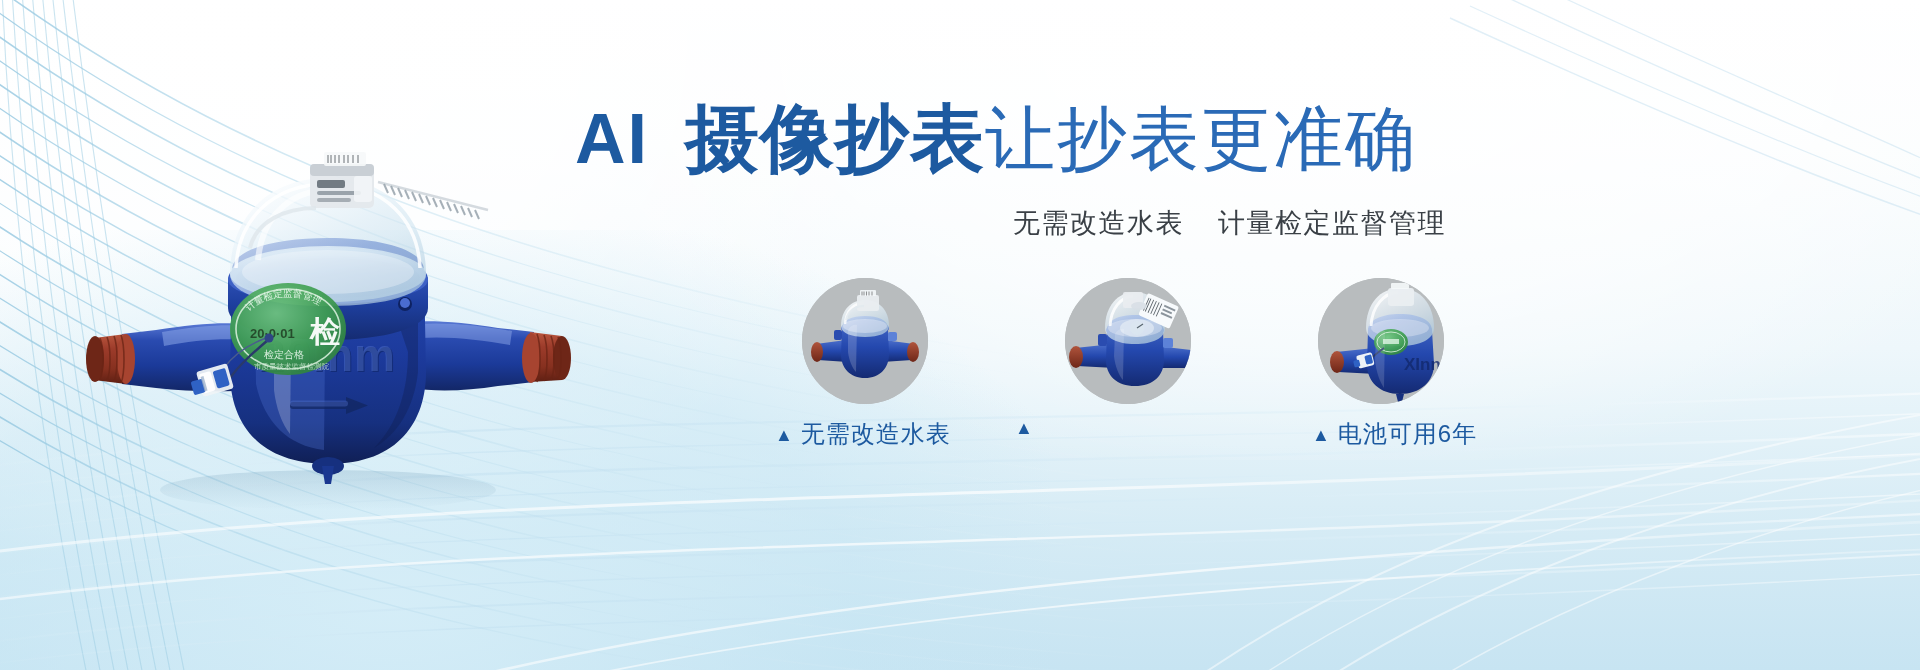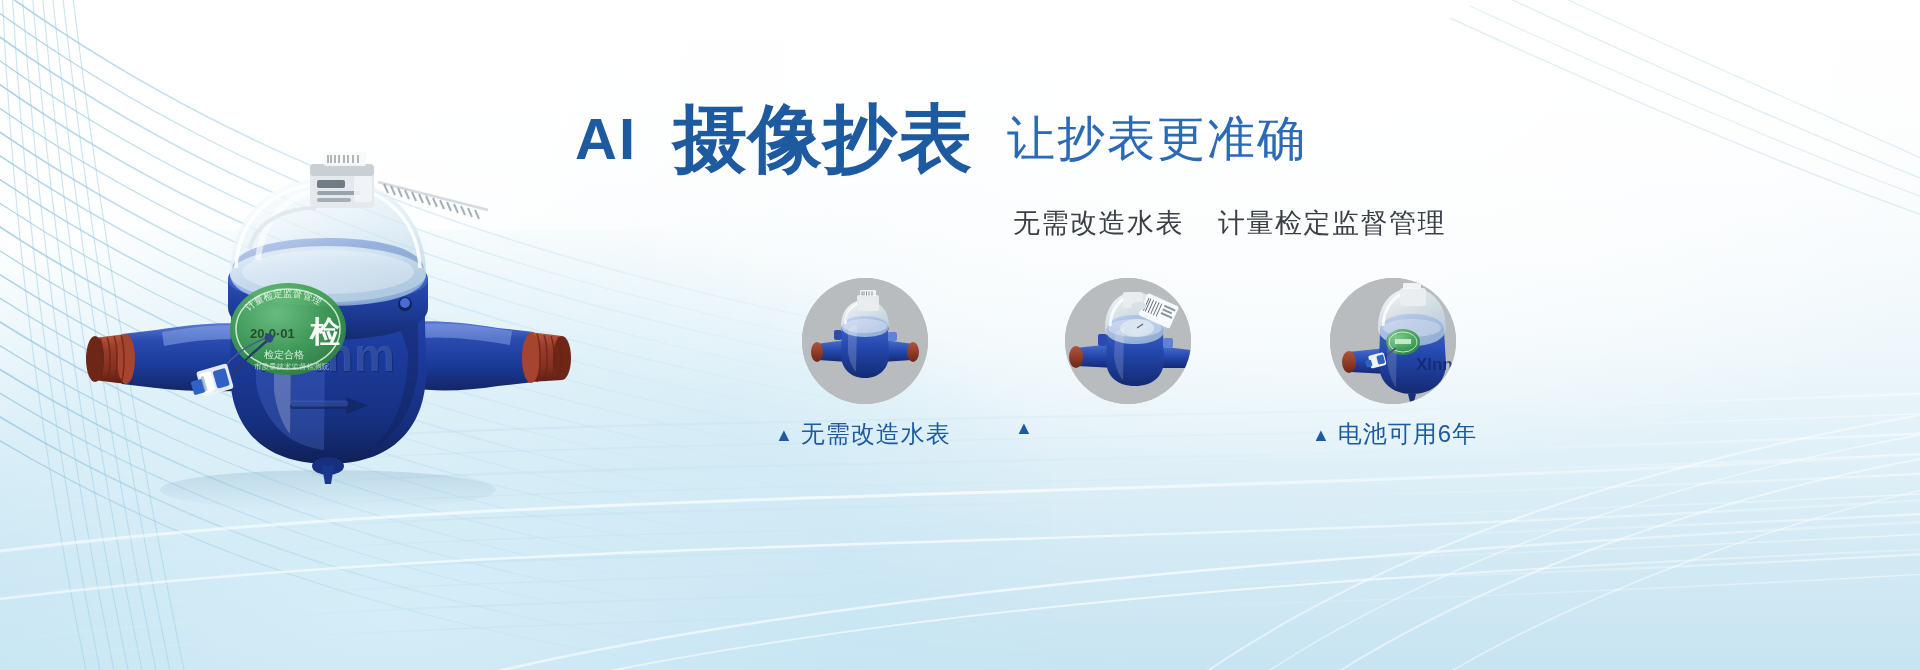--- a/index.html
+++ b/index.html
@@ -59,32 +59,31 @@
     line-height:1;
   }
   .headline .t-main {
     font-size:74px;
     font-weight:bold;
     color:#1d5aa0;
     letter-spacing:1px;
     vertical-align:middle;
   }
   .headline .t-ai {
-    font-size:58px;
+    font-size:70px;
     font-weight:bold;
     color:#1d5aa0;
     letter-spacing:2px;
     vertical-align:middle;
   }
   .headline .t-sub {
-    font-size:48px;
+    font-size:70px;
     font-weight:400;
     color:#2a6ab6;
     letter-spacing:2px;
-    margin-left:34px;
     vertical-align:middle;
   }
 
   .subhead {
     position:absolute;
     left:1013px; top:205px;
     font-size:27px;
     color:#3a4046;
     letter-spacing:1.5px;
     white-space:nowrap;
@@ -101,21 +100,21 @@
   .thumb {
     position:absolute;
     top:0;
     width:126px; height:126px;
     border-radius:50%;
     background:#b8bcbe;
     overflow:hidden;
   }
   .thumb-0 { left:12px; }
   .thumb-1 { left:275px; }
-  .thumb-2 { left:540px; }
+  .thumb-2 { left:528px; }
   .thumb svg { display:block; width:126px; height:126px; }
 
   
   .features {
     position:absolute;
     left:775px; top:418px;
     width:1120px; height:40px;
   }
   .feature {
     position:absolute;

